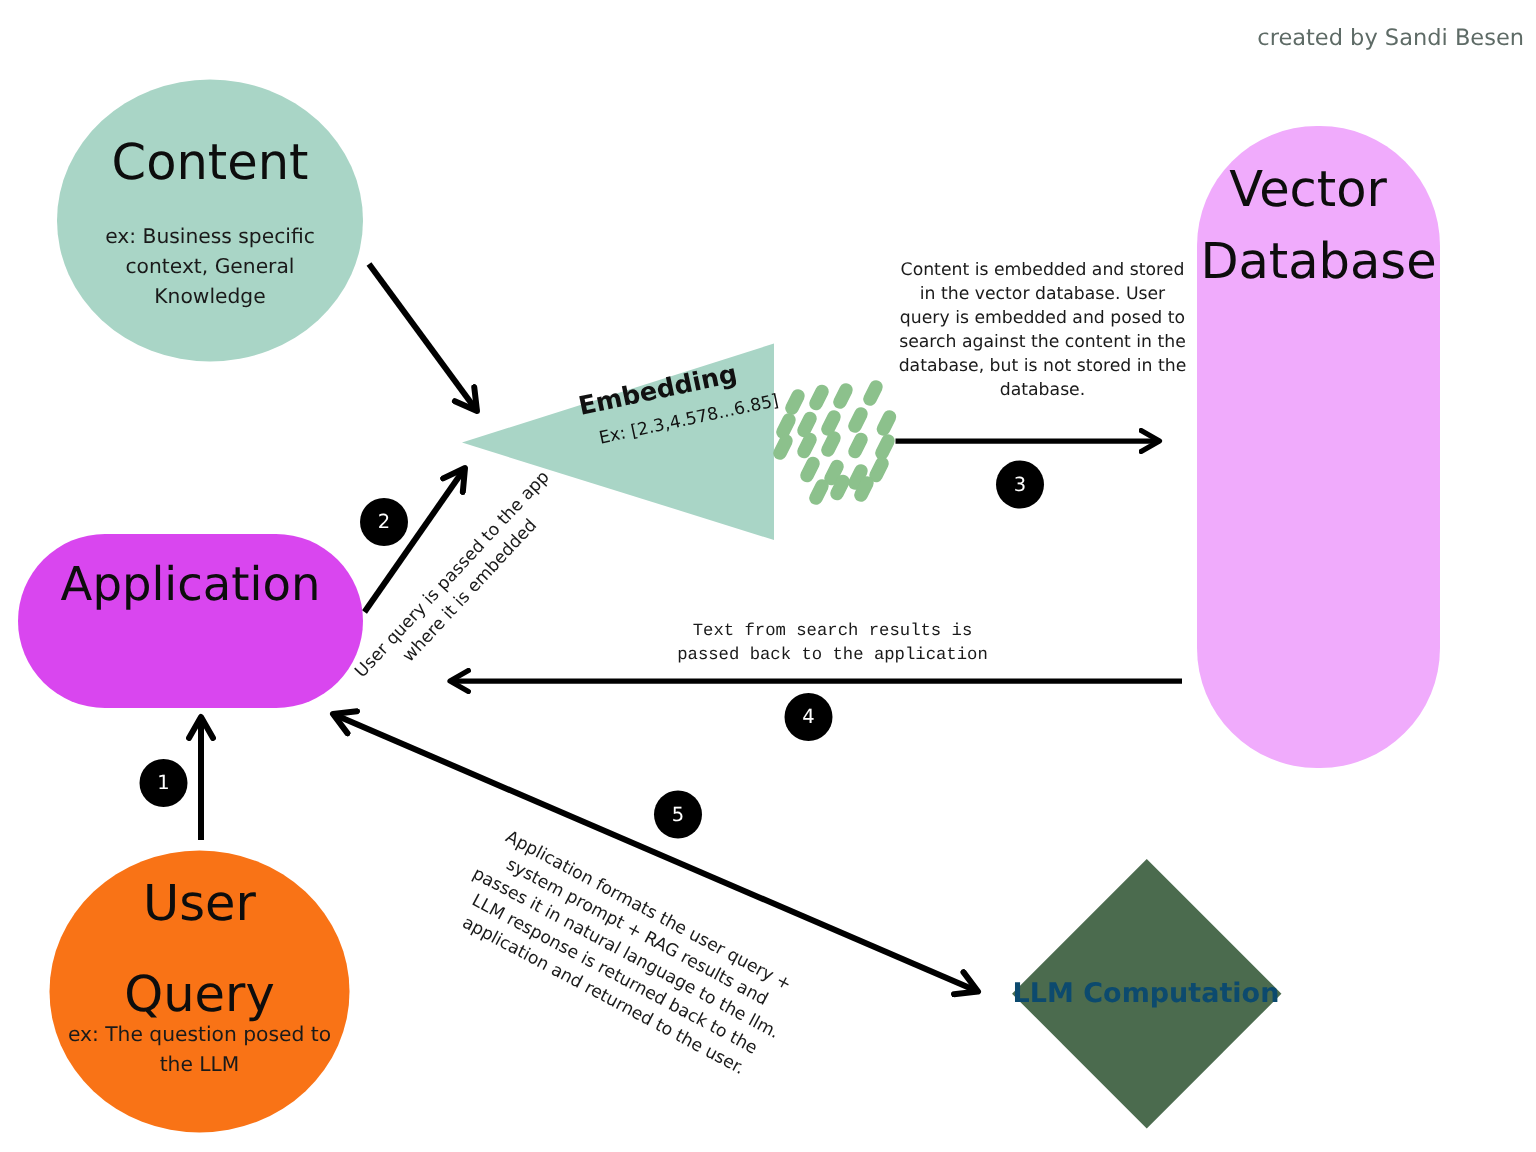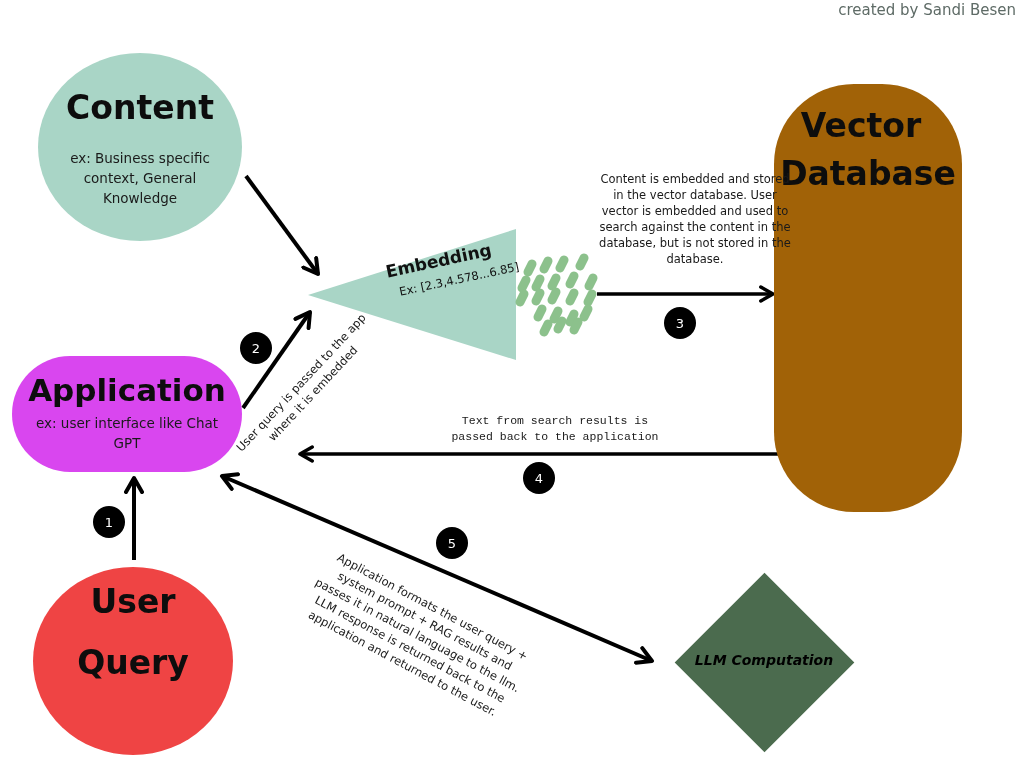--- a/index.html
+++ b/index.html
@@ -1,46 +1,46 @@
 <!DOCTYPE html>
 <html><head>
 <meta charset="utf-8">
 <style>
   html, body { margin: 0; padding: 0; }
   body { width: 1024px; height: 768px; background: #ffffff; position: relative; overflow: hidden;
          font-family: "DejaVu Sans", sans-serif; color: #111; }
   .abs { position: absolute; }
   #diagram { position: absolute; left: 0; top: 0; }
-  .credit { position: absolute; right: 8px; top: 1px; font-size: 15px; color: #5e6b66; font-family: "DejaVu Sans", sans-serif; }
+  .credit { position: absolute; right: 8px; top: 16px; font-size: 15px; color: #5e6b66; font-family: "DejaVu Sans", sans-serif; }
 
-  .node-title { font-family: "DejaVu Sans", sans-serif; font-weight: bold; color: #0d0d0d; text-align: center; }
+  .node-title { font-family: "DejaVu Sans", sans-serif; font-weight: normal; color: #0d0d0d; text-align: center; }
   .node-sub { font-size: 13.5px; color: #1a1a1a; text-align: center; line-height: 20px; }
 
   .content-node { left: 38px; top: 53px; width: 204px; height: 188px; border-radius: 50%; background: #a9d5c6; }
   .content-node .node-title { position: absolute; left: 0; right: 0; top: 35px; font-size: 33px; }
   .content-node .node-sub { position: absolute; left: 18px; right: 18px; top: 95px; }
 
   .app-node { left: 12px; top: 356px; width: 230px; height: 116px; border-radius: 58px; background: #d946ef; }
   .app-node .node-title { position: absolute; left: 0; right: 0; top: 16px; font-size: 31px; }
   .app-node .node-sub { position: absolute; left: 10px; right: 10px; top: 57px; }
 
-  .query-node { left: 33px; top: 567px; width: 200px; height: 188px; border-radius: 50%; background: #ef4444; }
+  .query-node { left: 33px; top: 567px; width: 200px; height: 188px; border-radius: 50%; background: #f97316; }
   .query-node .node-title { position: absolute; left: 0; right: 0; font-size: 33px; }
   .query-node .t1 { top: 15px; }
   .query-node .t2 { top: 76px; }
   .query-node .node-sub { position: absolute; left: 8px; right: 8px; top: 113px; }
 
-  .vdb-node { left: 774px; top: 84px; width: 188px; height: 428px; border-radius: 80px; background: #a16207; }
+  .vdb-node { left: 798px; top: 84px; width: 162px; height: 428px; border-radius: 80px; background: #f0abfc; }
   .vdb-node .node-title { position: absolute; left: 0; right: 0; font-size: 33px; }
   .vdb-node .t1 { top: 22px; left: -14px; }
   .vdb-node .t2 { top: 70px; text-align: center; }
 
   .llm-node { left: 674px; top: 572px; width: 180px; height: 180px; }
   .llm-node .diamond { position: absolute; left: 27px; top: 27px; width: 127px; height: 127px; background: #4b6b4e; transform: rotate(45deg); }
-  .llm-node .llm-label { position: absolute; left: 0; right: 0; top: 80px; text-align: center; color: #000000; font-weight: bold; font-size: 14px; font-style: italic; }
+  .llm-node .llm-label { position: absolute; left: 0; right: 0; top: 80px; text-align: center; color: #0c4a6e; font-weight: bold; font-size: 18px; }
 
   .embed-title { left: 384px; top: 262px; font-weight: bold; font-size: 17px; transform: rotate(-12deg); transform-origin: left top; color: #111; }
   .embed-ex { left: 398px; top: 285px; font-size: 11.5px; transform: rotate(-12deg); transform-origin: left top; color: #111; }
 
   .annot { font-size: 11.5px; line-height: 16px; text-align: center; color: #1a1a1a; }
   .annot-3 { left: 598px; top: 171px; width: 194px; }
   .annot-4 { left: 440px; top: 413px; width: 230px; font-family: Liberation Mono, monospace; }
   .annot-2 { left: 212px; top: 372px; width: 190px; transform: rotate(-47deg); transform-origin: center; }
   .annot-5 { left: 300px; top: 595px; width: 235px; transform: rotate(28deg); transform-origin: center; }
 
@@ -122,43 +122,43 @@
 
 <div class="credit">created by Sandi Besen</div>
 
 <div class="abs content-node">
   <div class="node-title">Content</div>
   <div class="node-sub">ex: Business specific context, General Knowledge</div>
 </div>
 
 <div class="abs app-node">
   <div class="node-title">Application</div>
-  <div class="node-sub">ex: user interface like Chat GPT</div>
 </div>
 
 <div class="abs query-node">
   <div class="node-title t1">User</div>
   <div class="node-title t2">Query</div>
+  <div class="node-sub">ex: The question posed to the LLM</div>
 </div>
 
 <div class="abs vdb-node">
   <div class="node-title t1">Vector</div>
   <div class="node-title t2">Database</div>
 </div>
 
 <div class="abs llm-node">
   <div class="diamond"></div>
   <div class="llm-label">LLM Computation</div>
 </div>
 
 <div class="abs embed-title">Embedding</div>
 <div class="abs embed-ex">Ex: [2.3,4.578...6.85]</div>
 
 <div class="abs annot annot-2">User query is passed to the app where it is embedded</div>
-<div class="abs annot annot-3">Content is  embedded and stored in the vector database. User vector is embedded and used to search against the content in the database, but is not stored in the database.</div>
+<div class="abs annot annot-3">Content is  embedded and stored in the vector database. User query is embedded and posed to search against the content in the database, but is not stored in the database.</div>
 <div class="abs annot annot-4">Text from search results is passed back to the application</div>
 <div class="abs annot annot-5">Application formats the user query + system prompt + RAG results and passes it in natural language to the llm. LLM response is returned back to the application and returned to the user.</div>
 
 <div class="abs badge badge-1">1</div>
 <div class="abs badge badge-2">2</div>
 <div class="abs badge badge-3">3</div>
 <div class="abs badge badge-4">4</div>
 <div class="abs badge badge-5">5</div>
 
 </body></html>

